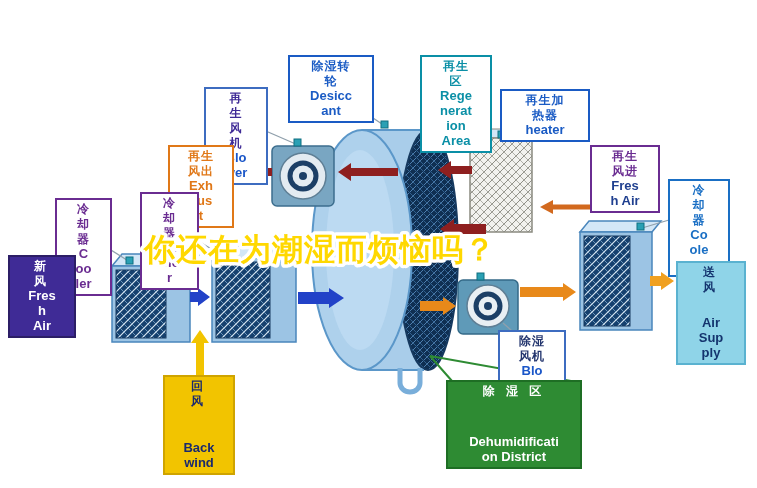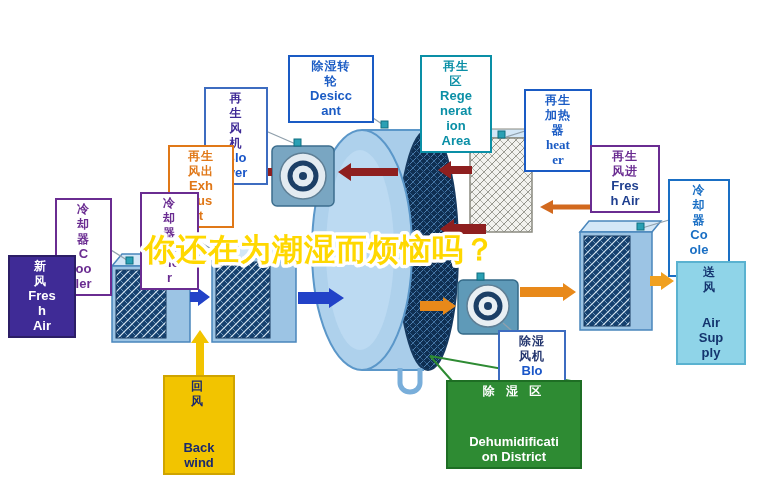--- a/index.html
+++ b/index.html
@@ -141,21 +141,21 @@
   <div class="lbl" style="--c:#1a5bc4;left:288px;top:55px;width:86px;">
     <span class="zh">除湿转轮</span>
     <span class="en">Desiccant</span>
   </div>
 
   <div class="lbl" style="--c:#0a8fa6;left:420px;top:55px;width:72px;">
     <span class="zh">再生区</span>
     <span class="en">Regeneration Area</span>
   </div>
 
-  <div class="lbl" style="--c:#1a5bc4;left:524px;top:89px;width:68px;font-family:Liberation Serif, serif;">
+  <div class="lbl" style="--c:#1a5bc4;left:500px;top:89px;width:90px;">
     <span class="zh">再生加热器</span>
     <span class="en">heater</span>
   </div>
 
   <div class="lbl" style="--c:#e07818;left:168px;top:145px;width:66px;">
     <span class="zh">再生风出</span>
     <span class="en">Exhaust</span>
   </div>
 
   <div class="lbl" style="--c:#6a2c91;left:590px;top:145px;width:70px;">

